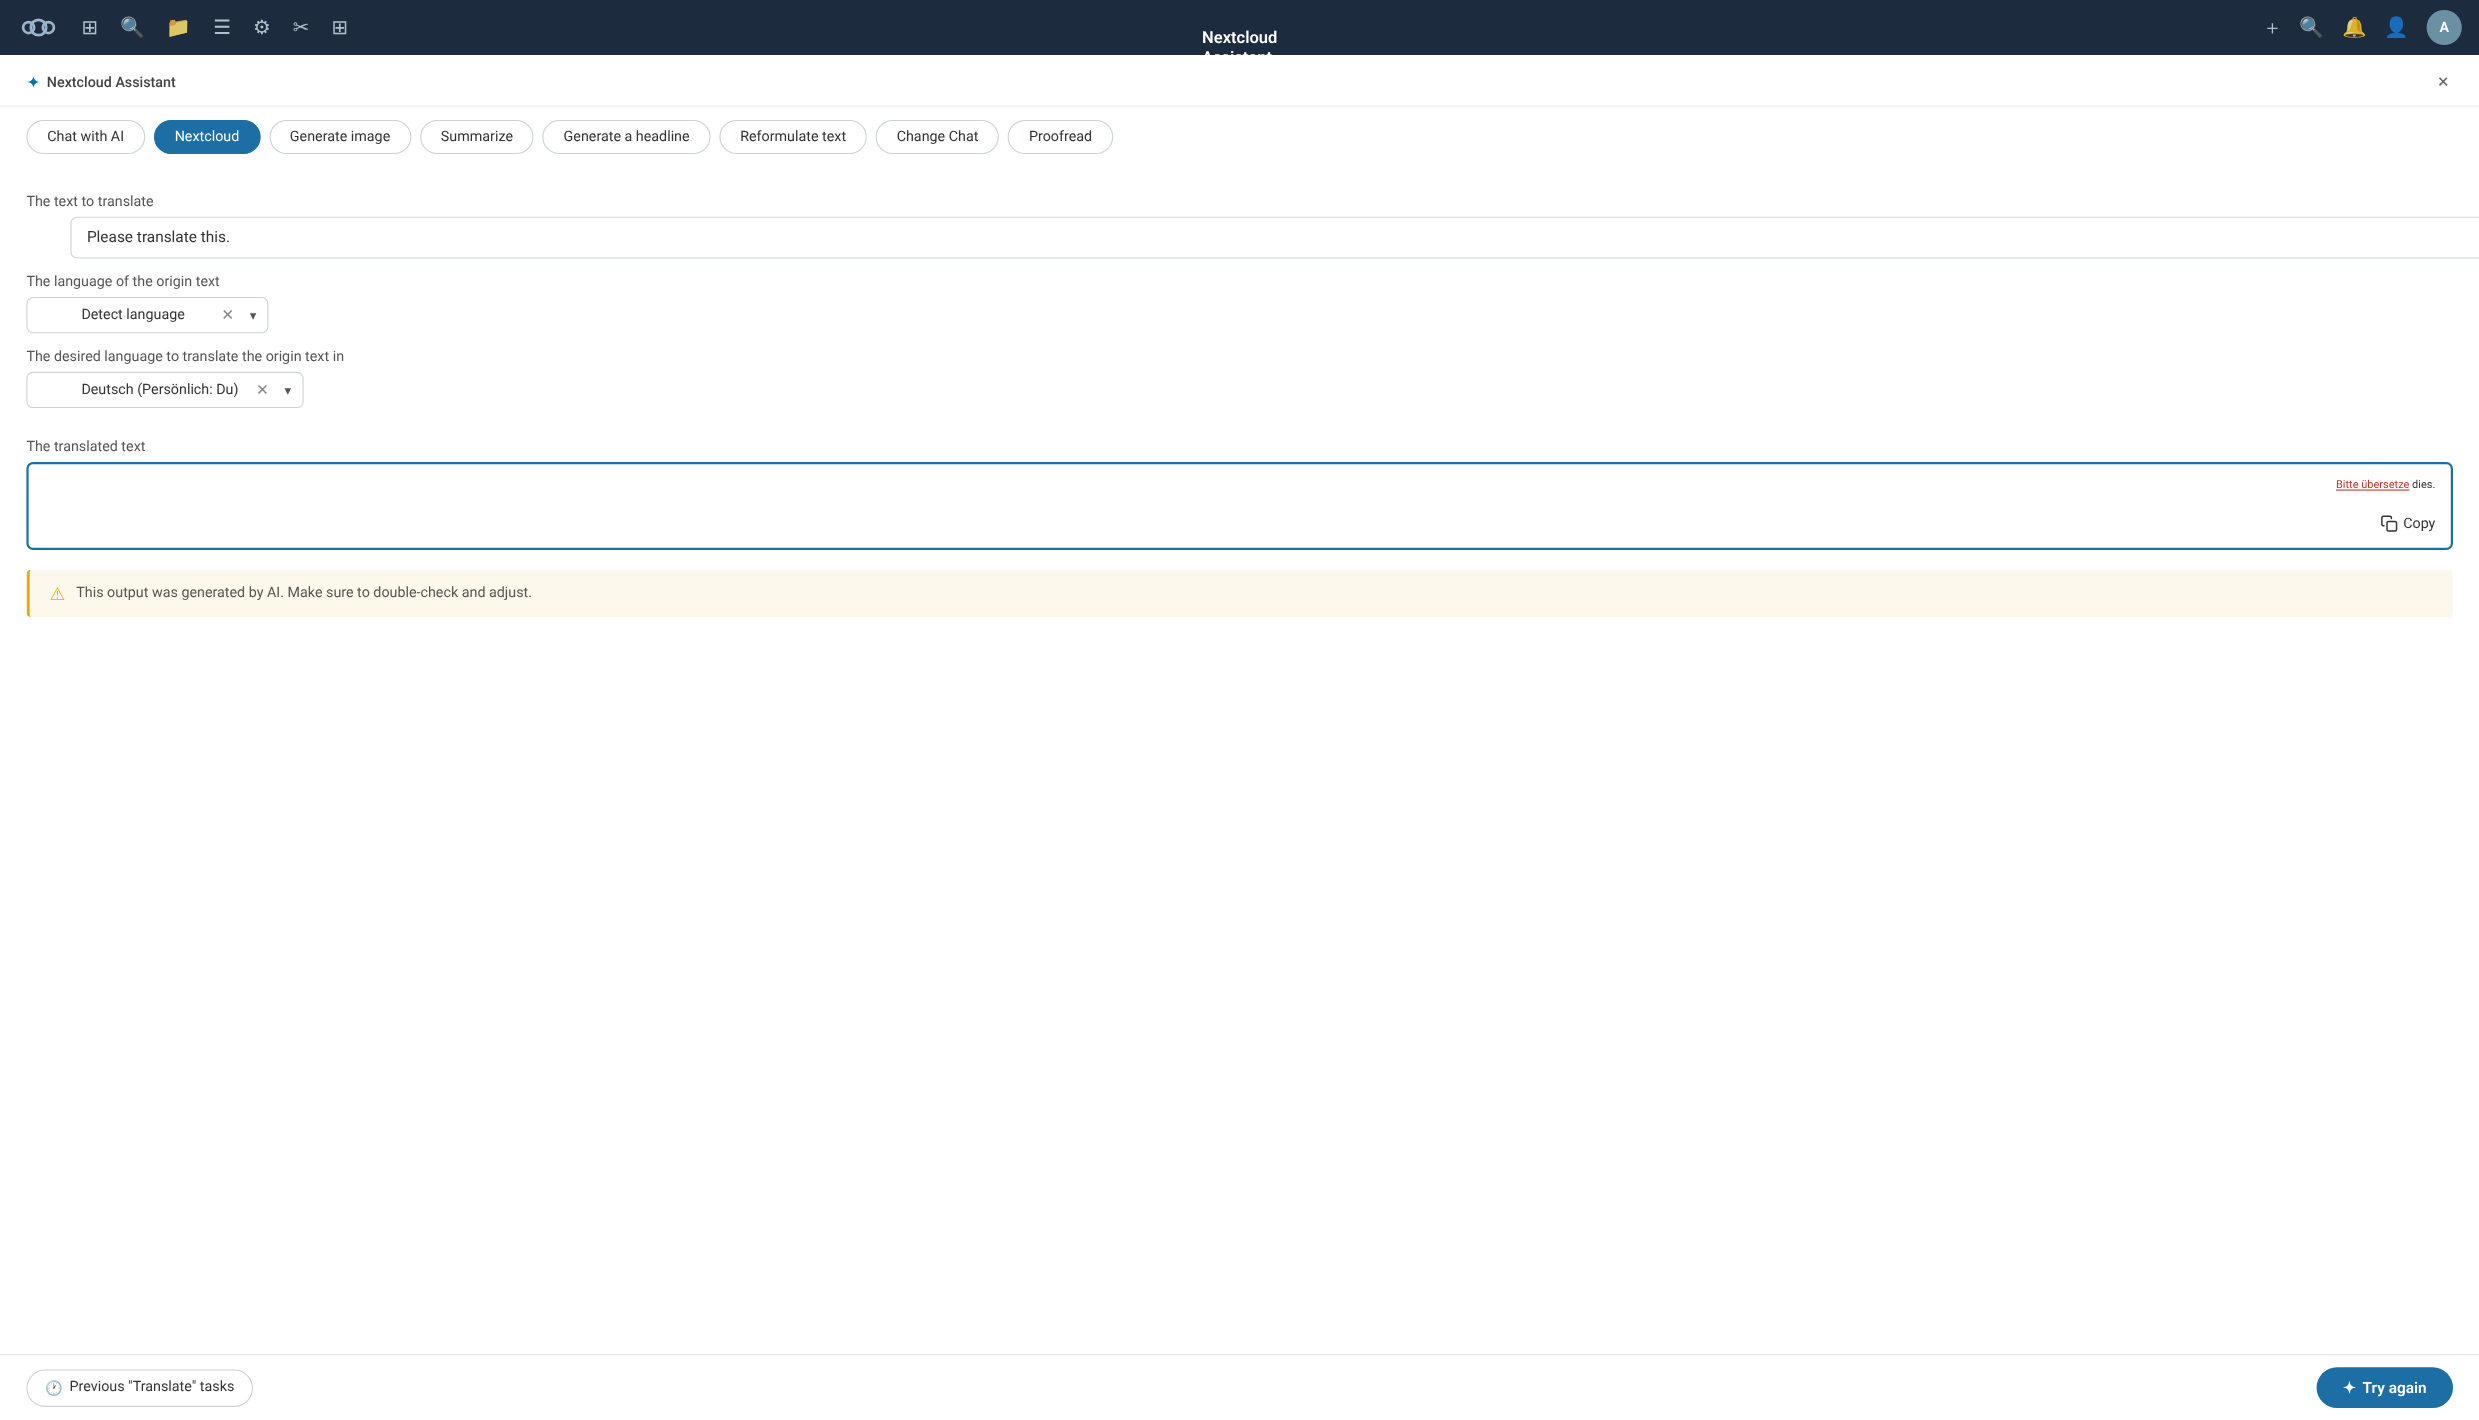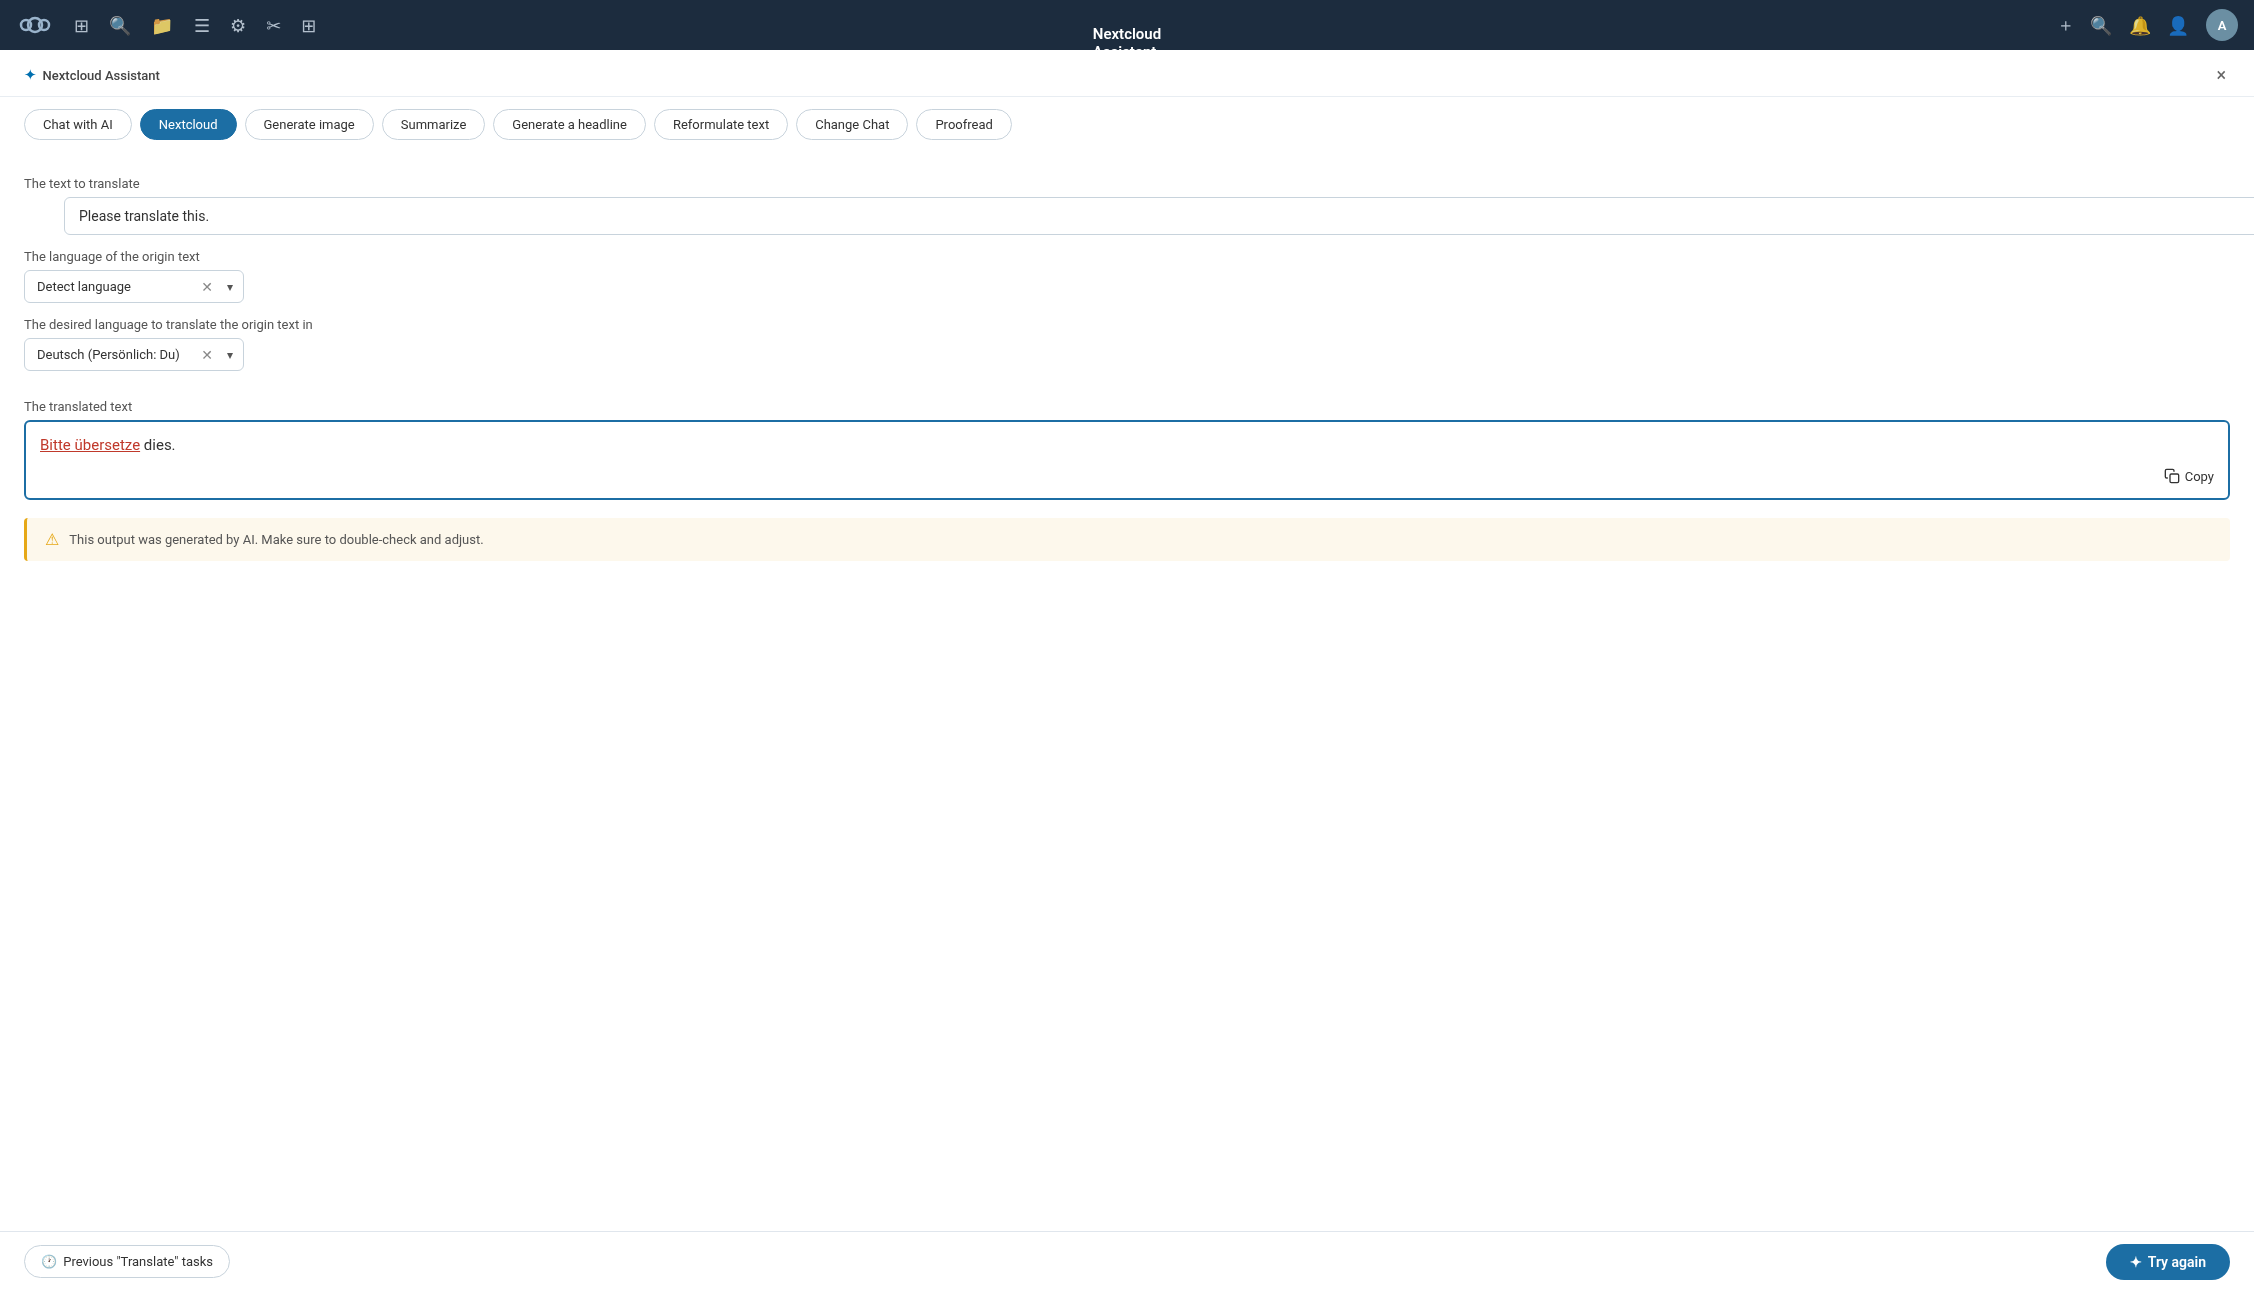--- a/index.html
+++ b/index.html
@@ -154,20 +154,21 @@
 
     
     .select-wrap {
       position: relative;
       display: inline-flex;
       align-items: center;
       border: 1px solid #c8d3dc;
       border-radius: 6px;
       background: #fff;
       min-width: 220px;
+      padding-left: 37px;
     }
     .select-text {
       padding: 8px 12px;
       font-size: 13px;
       color: #333;
       flex: 1;
     }
     .select-clear {
       color: #888;
       padding: 6px 4px;
@@ -187,22 +188,23 @@
       border-radius: 6px;
       min-height: 80px;
       padding: 14px 14px 40px 14px;
       position: relative;
       background: #fff;
       font-size: 14px;
       color: #333;
       margin-top: 6px;
     }
     .translated-text {
-      font-size: 15px;
-      color: #333;
+      font-size: 10px;
+      color: #333;
+      text-align: right;
     }
     .translated-text u {
       text-decoration: underline;
       color: #c0392b;
     }
     .copy-btn {
       position: absolute;
       bottom: 10px;
       right: 6px;
       display: flex;

